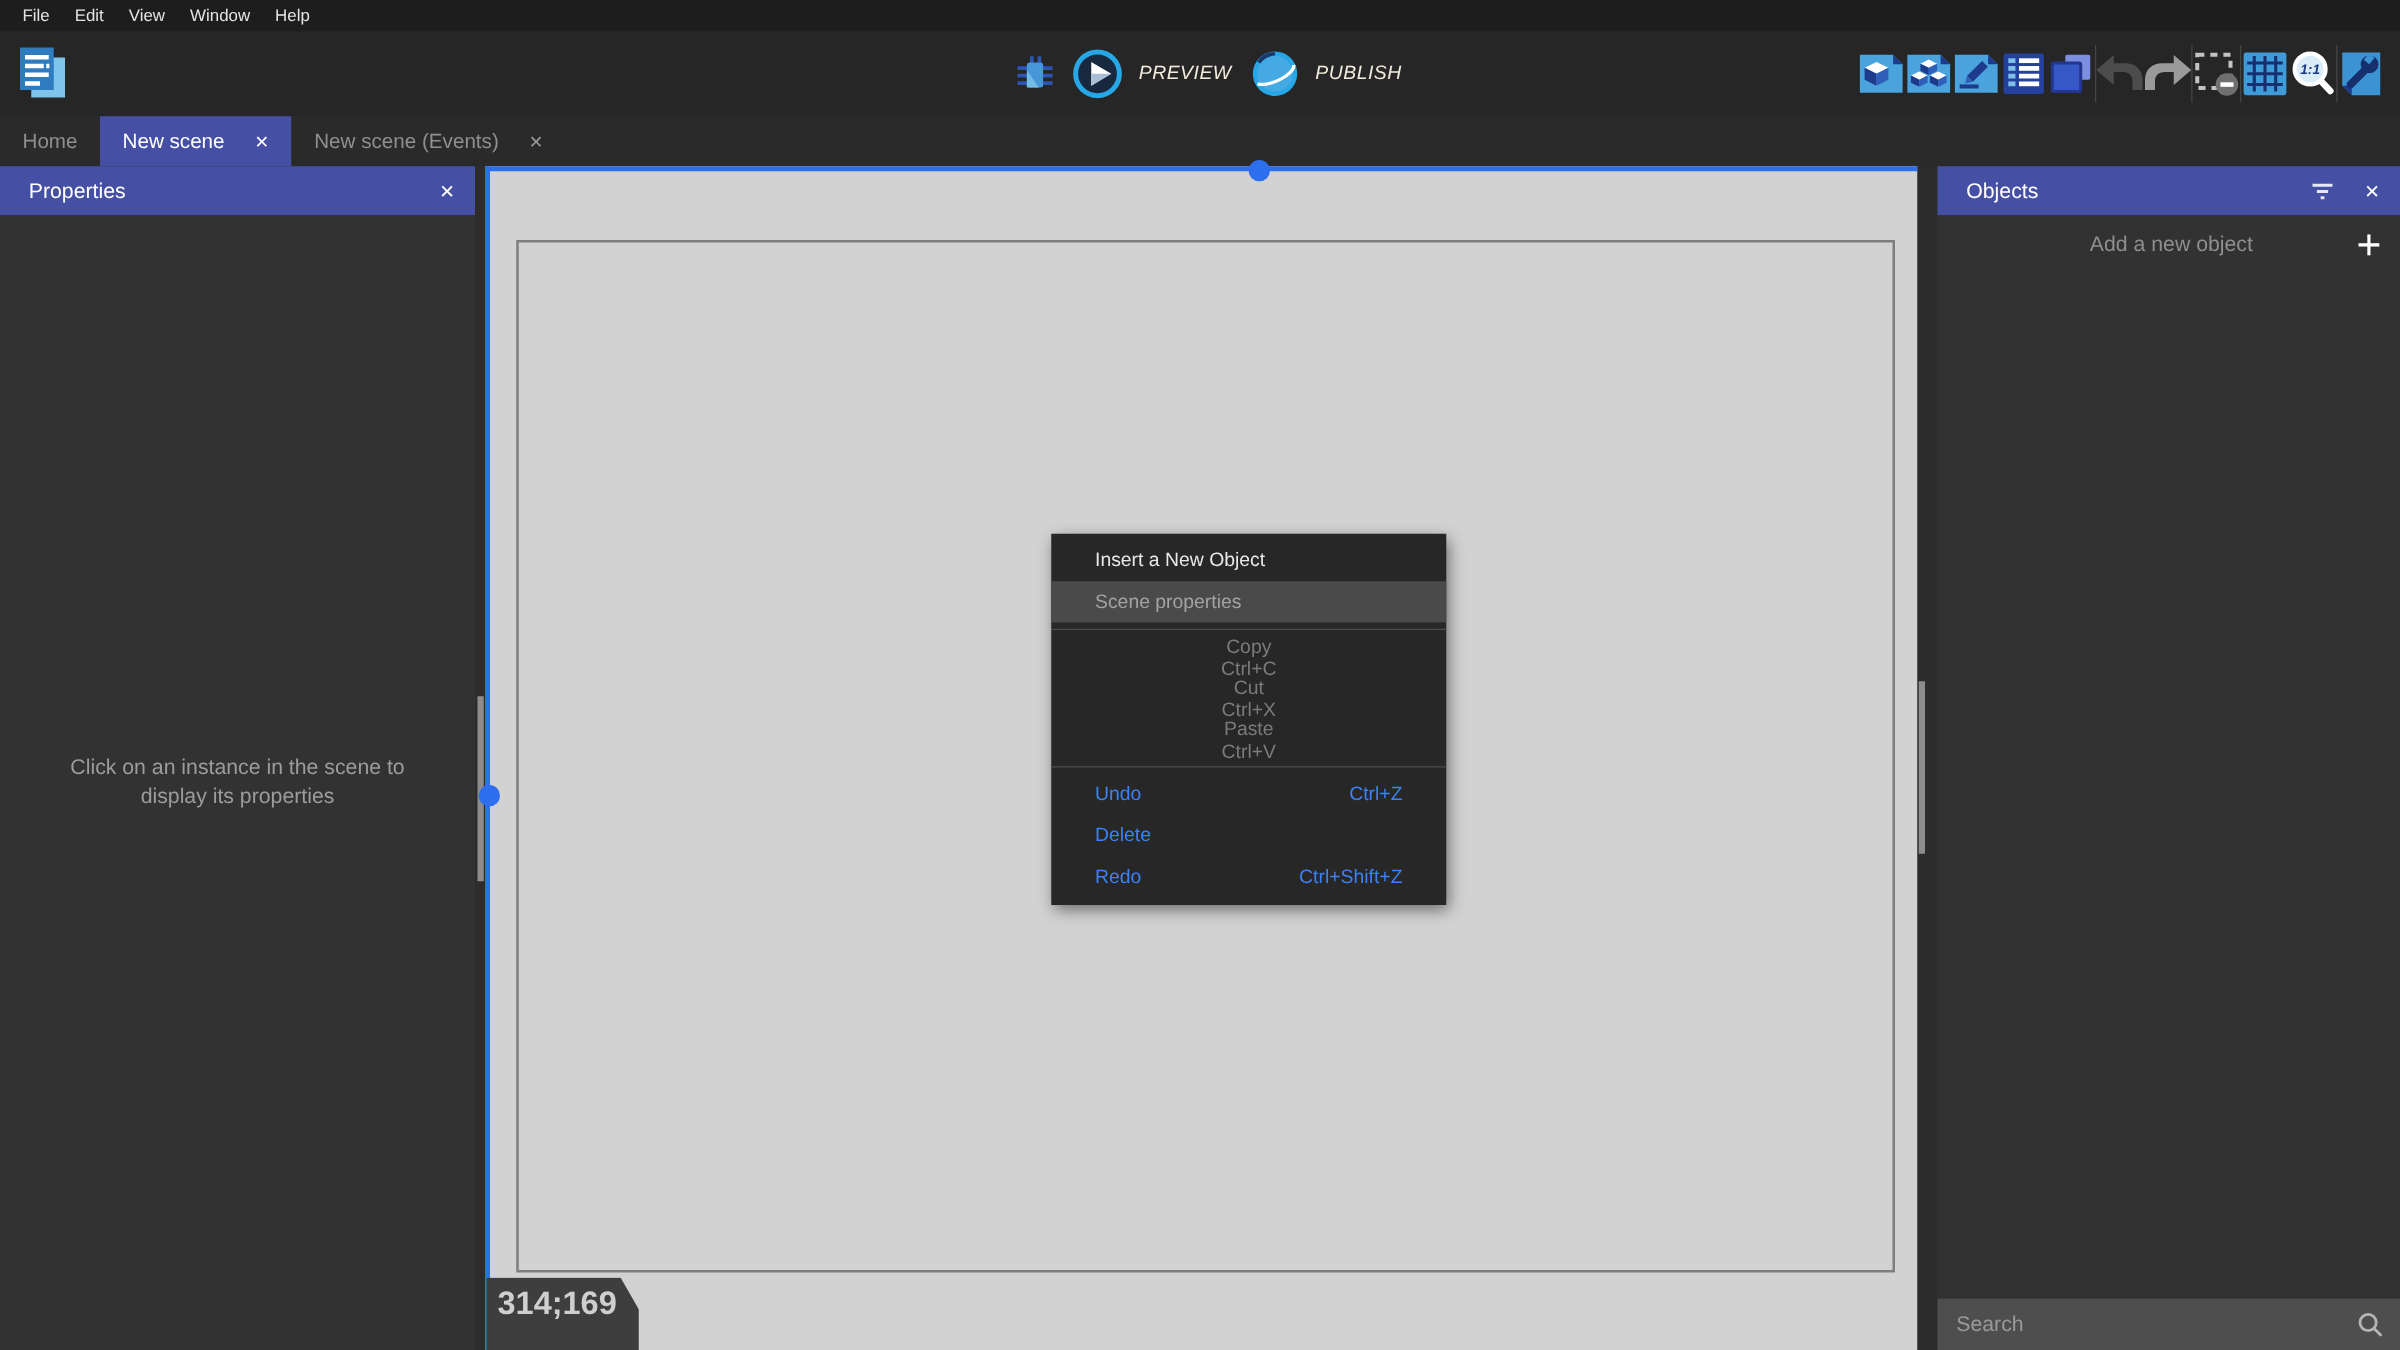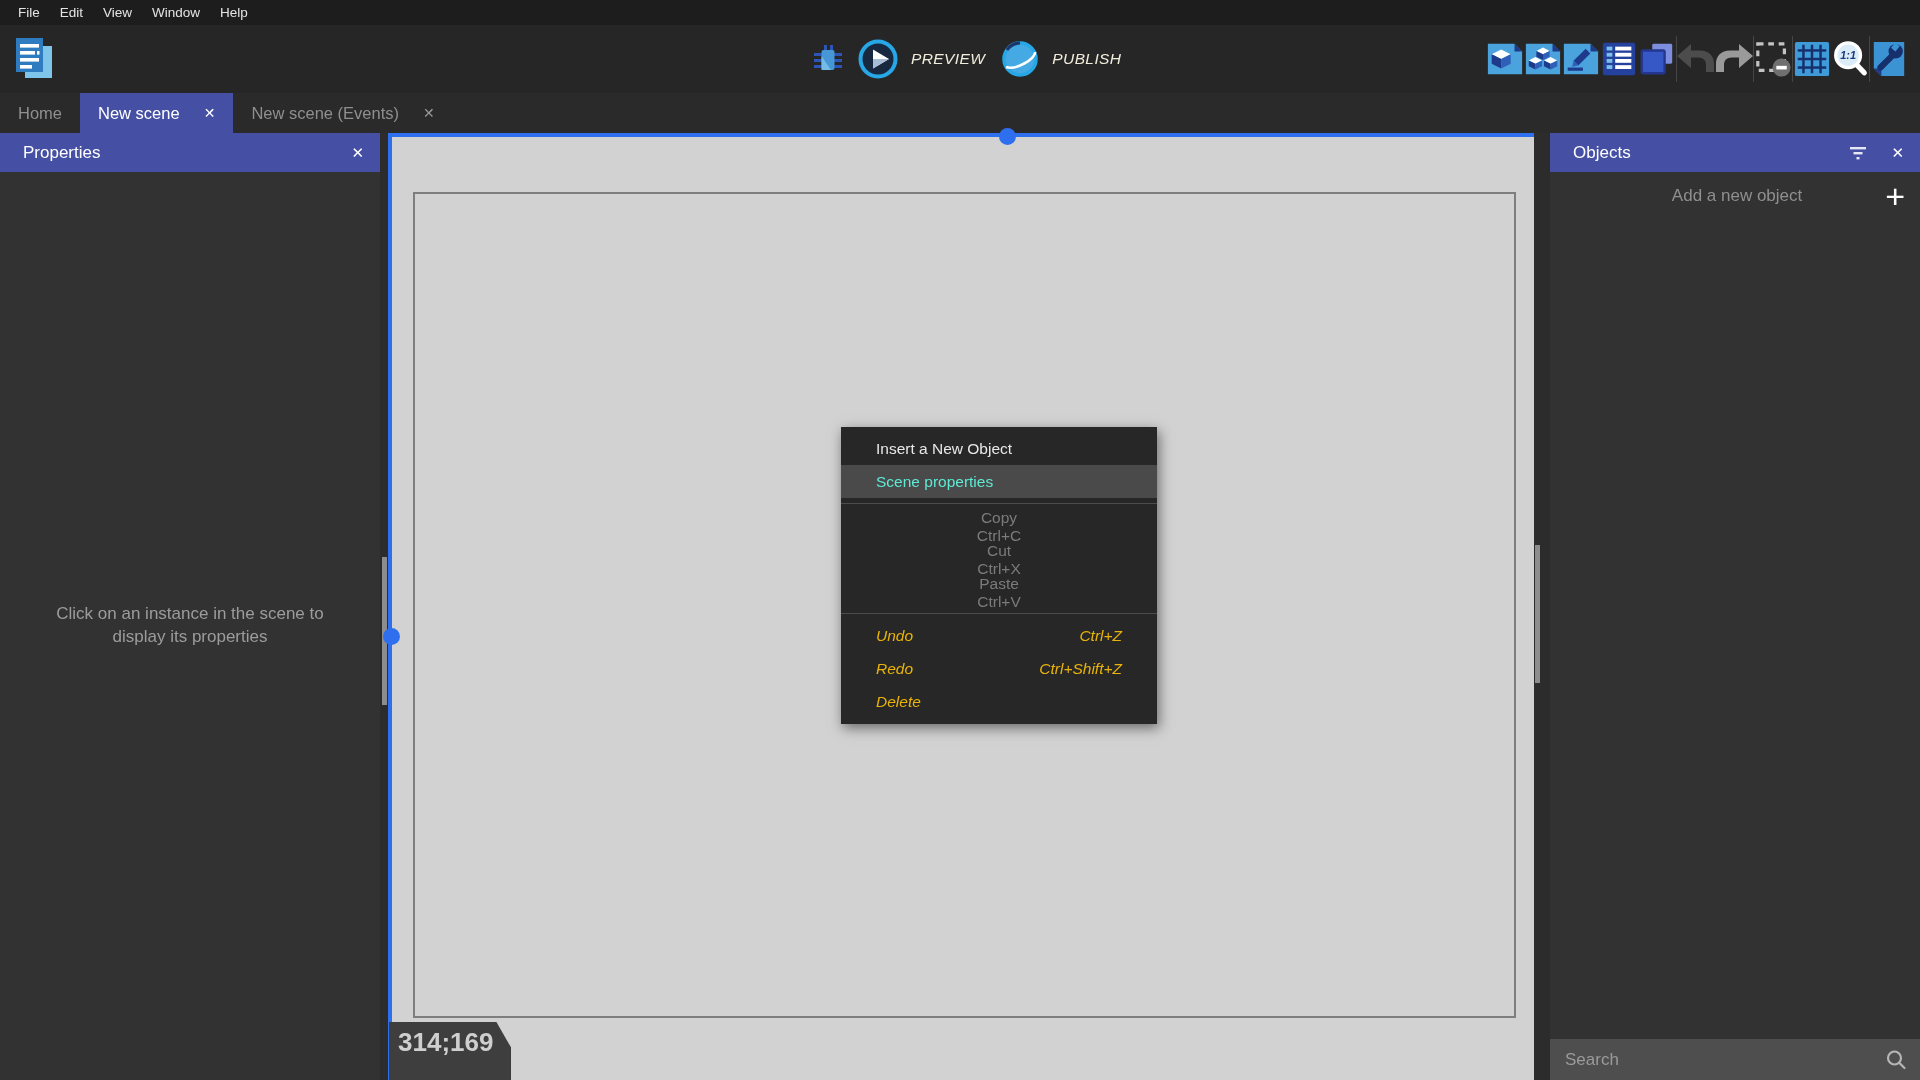--- a/index.html
+++ b/index.html
@@ -66,23 +66,23 @@
   .coord-badge {position:absolute;left:1px;bottom:0;background:#3e3e3e;color:#cfcfcf;
                 font-size:26px;font-weight:700;padding:5px 18px 22px 9px;
                 clip-path:polygon(0 0,calc(100% - 15px) 0,100% 45%,100% 100%,0 100%);}
 
   
   .context-menu {position:absolute;left:453px;top:294px;width:316px;background:#272727;
                  box-shadow:2px 4px 12px rgba(0,0,0,.5);padding:5px 0 6px;}
   .cm-item {height:33px;display:flex;align-items:center;padding:0 35px;font-size:15.5px;cursor:default;}
   .cm-label {flex:1;}
   .cm-item.bright {color:#e8e8e8;}
-  .cm-item.hovered {background:#4a4a4a;color:#5eead4;}
+  .cm-item.hovered {background:#4a4a4a;color:#a3a3a3;}
   .cm-item.disabled {color:#7b7b7b;flex-direction:column;}
-  .cm-item.normal {color:#eab308;font-style:italic;}
+  .cm-item.normal {color:#3b82f6;}
   .cm-sep {height:1px;background:#4c4c4c;margin:5px 0;}
 </style>
 </head>
 <body>
 
 <div id="app">
 
   <div class="menubar">
     <span class="menu-item">File</span>
     <span class="menu-item">Edit</span>
@@ -309,26 +309,26 @@
       <div class="cm-item disabled">
         <span class="cm-label">Paste</span>
         <span class="cm-shortcut">Ctrl+V</span>
       </div>
       <div class="cm-sep"></div>
       <div class="cm-item normal">
         <span class="cm-label">Undo</span>
         <span class="cm-shortcut">Ctrl+Z</span>
       </div>
       <div class="cm-item normal">
+        <span class="cm-label">Delete</span>
+        <span class="cm-shortcut"></span>
+      </div>
+      <div class="cm-item normal">
         <span class="cm-label">Redo</span>
         <span class="cm-shortcut">Ctrl+Shift+Z</span>
-      </div>
-      <div class="cm-item normal">
-        <span class="cm-label">Delete</span>
-        <span class="cm-shortcut"></span>
       </div>
     </div>
   </div>
 
   <div class="gutter gutter-right">
     <div class="scroll-thumb" style="left:1px;top:412px;height:138px;"></div>
   </div>
 
   <div class="panel objects-panel">
     <div class="panel-header">

